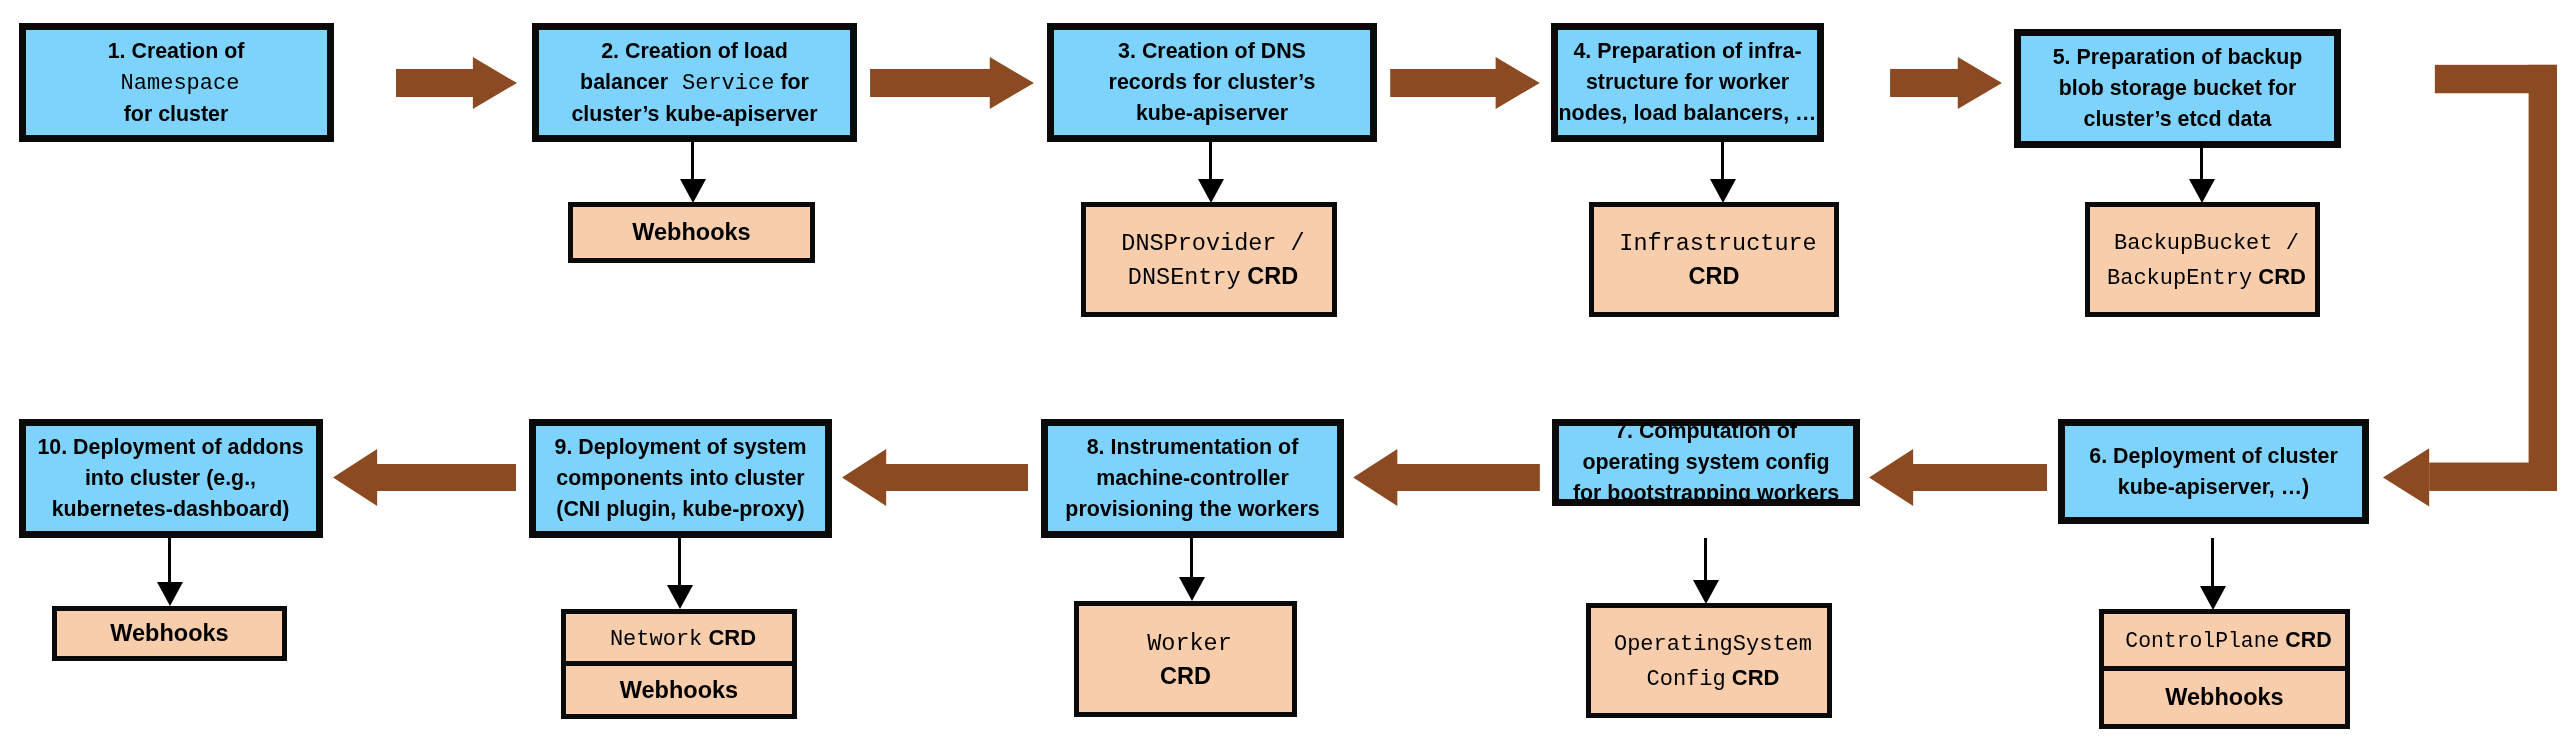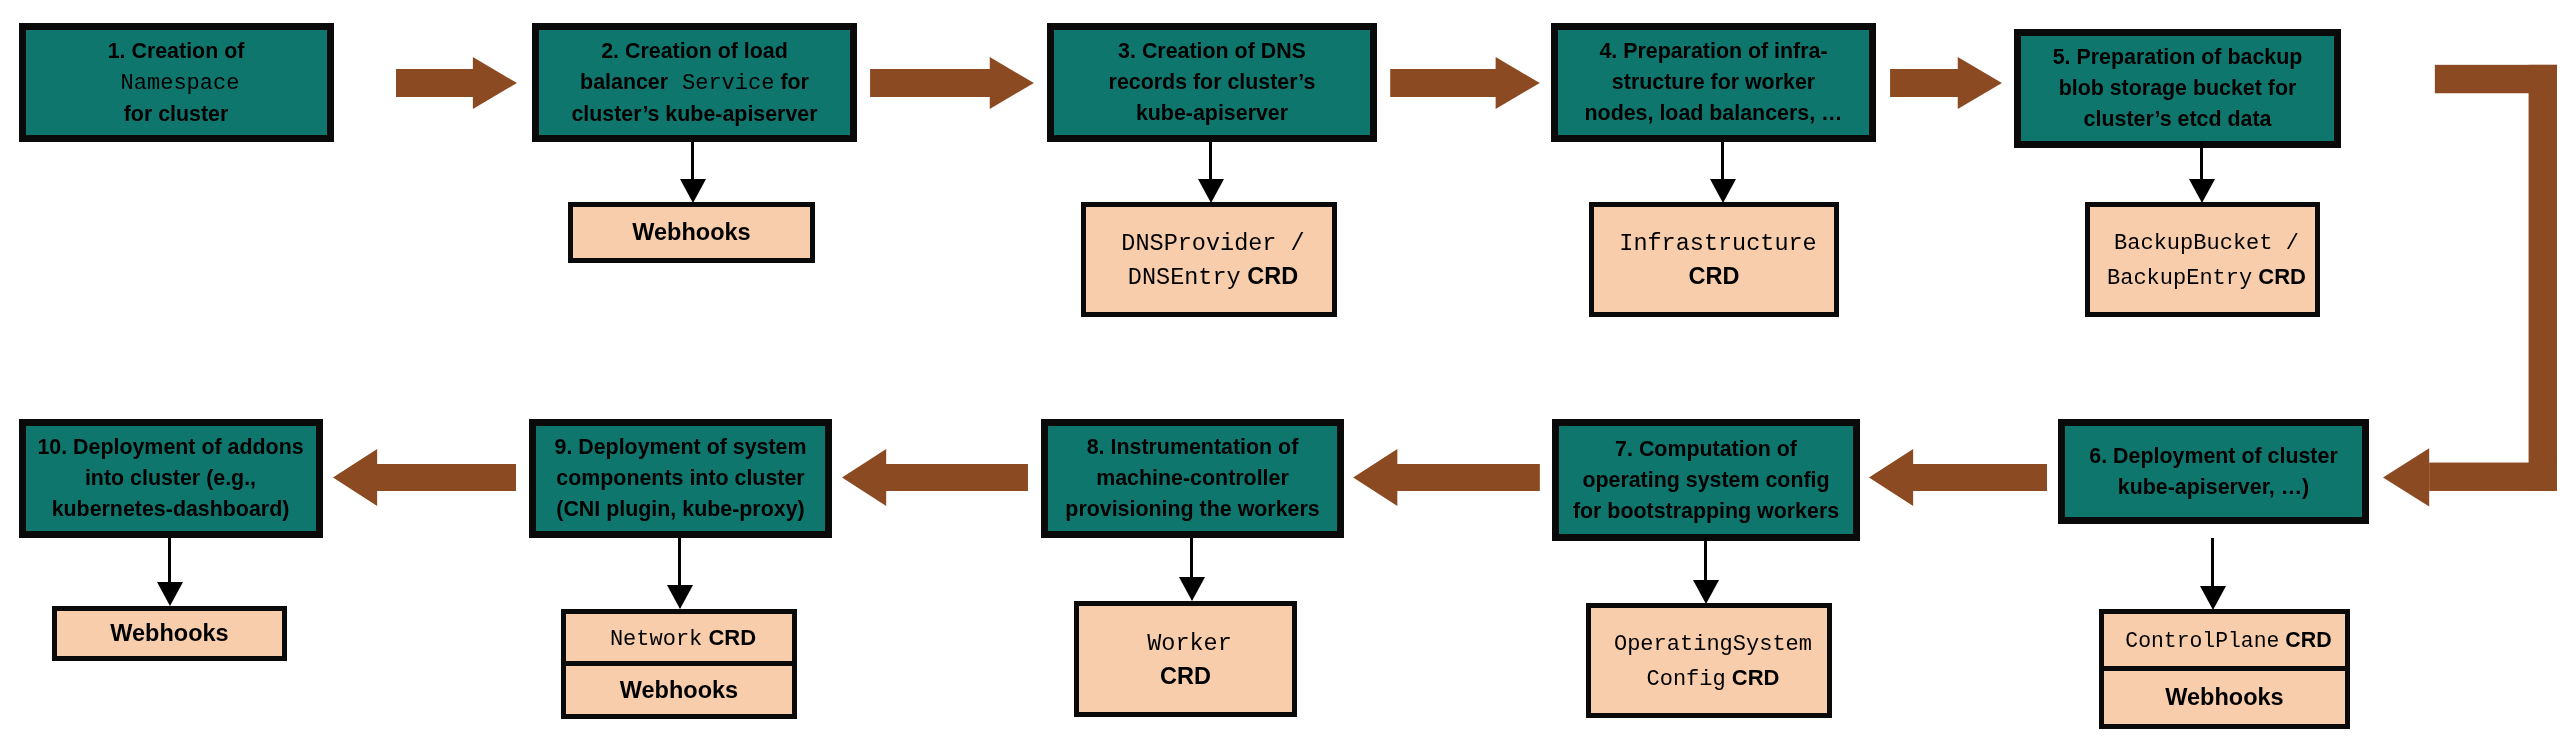--- a/index.html
+++ b/index.html
@@ -1,18 +1,18 @@
 <!DOCTYPE html>
 <html style="font-size:11.4px"><head>
 <meta charset="utf-8">
 <style>
   html,body{margin:0;padding:0;background:#ffffff;}
   body{position:relative;width:2576px;height:742px;overflow:hidden;
        font-family:"Liberation Sans",sans-serif;color:#000;}
-  .box{position:absolute;box-sizing:border-box;background:#0f766e;border:7.1px solid #0a0a0a;
+  .box{position:absolute;box-sizing:border-box;background:#7dd3fc;border:7.1px solid #0a0a0a;
        display:flex;align-items:center;justify-content:center;text-align:center;
        font-weight:bold;font-size:21.4px;line-height:31px;padding:0 4.3px;}
   .sub{background:#F8CDAC;border-width:5.7px;font-size:23.5px;line-height:33px;font-weight:bold;}
   .mono{font-family:"Liberation Mono","DejaVu Sans Mono",monospace;font-weight:normal;font-size:22px;margin-left:8px;}
   .sub .mono{font-size:23.5px;}
   .crd{font-weight:bold;font-family:"Liberation Sans",sans-serif;}
   .bl{white-space:nowrap;}
   .arrow{position:absolute;}
   .arrow svg{display:block;}
   .brown{fill:#8B4A21;}
@@ -41,21 +41,21 @@
 </div>
 
 <div class="box" style="left:1047px;top:23px;width:330px;height:119px">
   <div>
     <div class="bl"><span>3. Creation of DNS</span></div>
     <div class="bl"><span>records for cluster’s</span></div>
     <div class="bl"><span>kube-apiserver</span></div>
   </div>
 </div>
 
-<div class="box" style="left:1551px;top:23px;width:325px;height:119px">
+<div class="box" style="left:1551px;top:23px;width:273px;height:119px">
   <div>
     <div class="bl"><span>4. Preparation of infra-</span></div>
     <div class="bl"><span>structure for worker</span></div>
     <div class="bl"><span>nodes, load balancers, …</span></div>
   </div>
 </div>
 
 <div class="box" style="left:2014px;top:29px;width:327px;height:119px">
   <div>
     <div class="bl"><span>5. Preparation of backup</span></div>
@@ -64,21 +64,21 @@
   </div>
 </div>
 
 <div class="box" style="left:2058px;top:419px;width:311px;height:105px">
   <div>
     <div class="bl"><span>6. Deployment of cluster</span></div>
     <div class="bl"><span>kube-apiserver, …)</span></div>
   </div>
 </div>
 
-<div class="box" style="left:1552px;top:419px;width:308px;height:122px">
+<div class="box" style="left:1552px;top:419px;width:308px;height:87px">
   <div>
     <div class="bl"><span>7. Computation of</span></div>
     <div class="bl"><span>operating system config</span></div>
     <div class="bl"><span>for bootstrapping workers</span></div>
   </div>
 </div>
 
 <div class="box" style="left:1041px;top:419px;width:303px;height:119px">
   <div>
     <div class="bl"><span>8. Instrumentation of</span></div>

